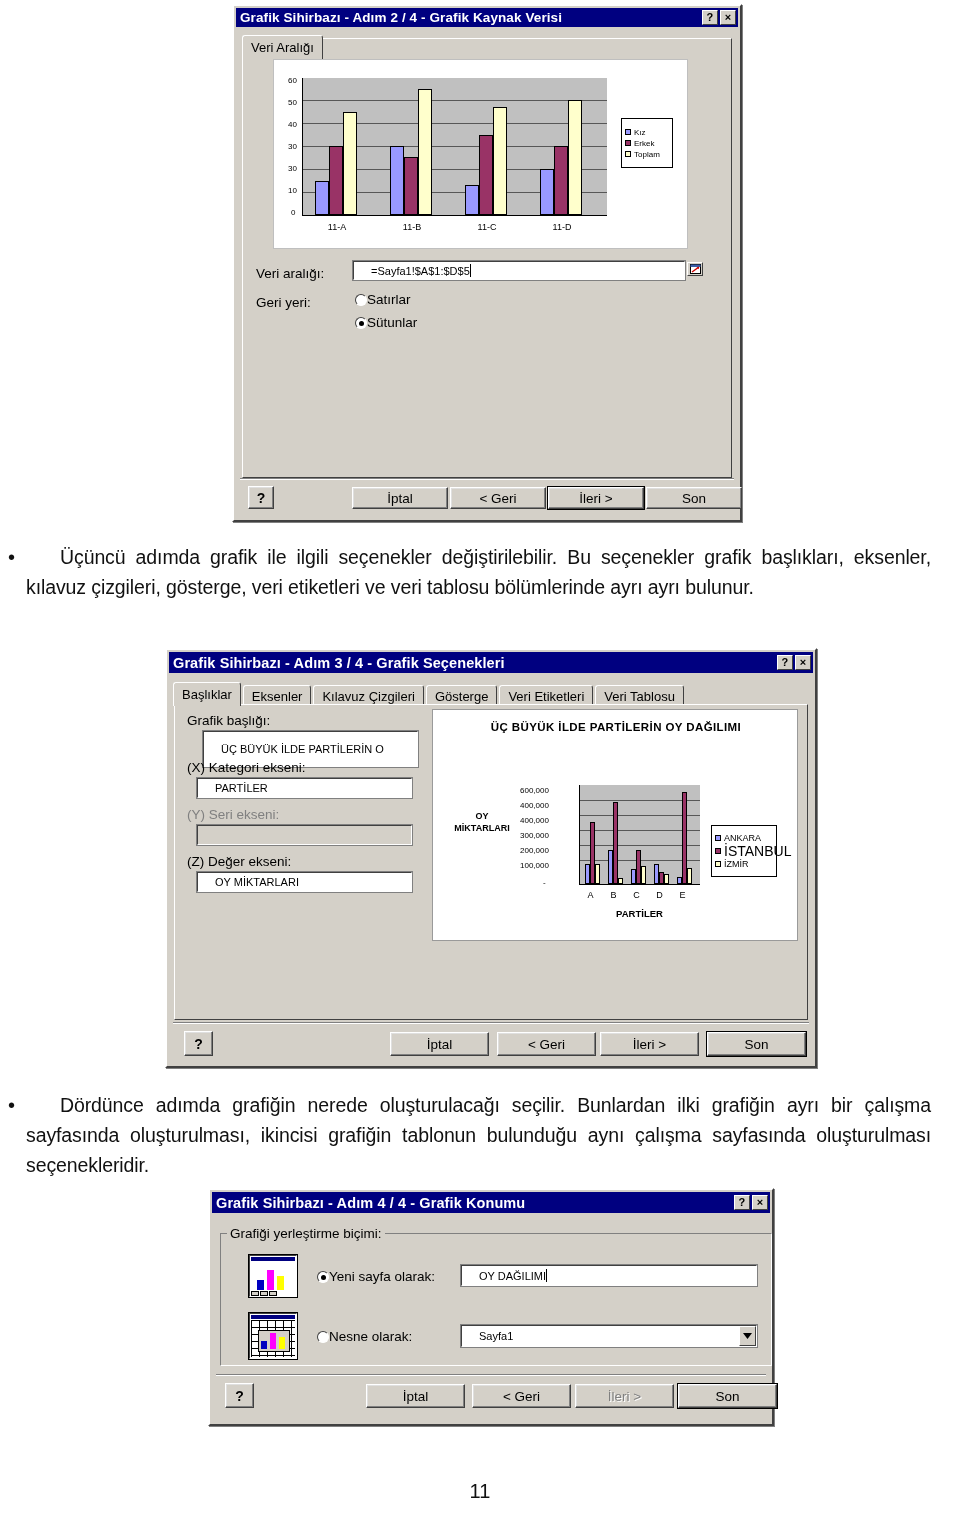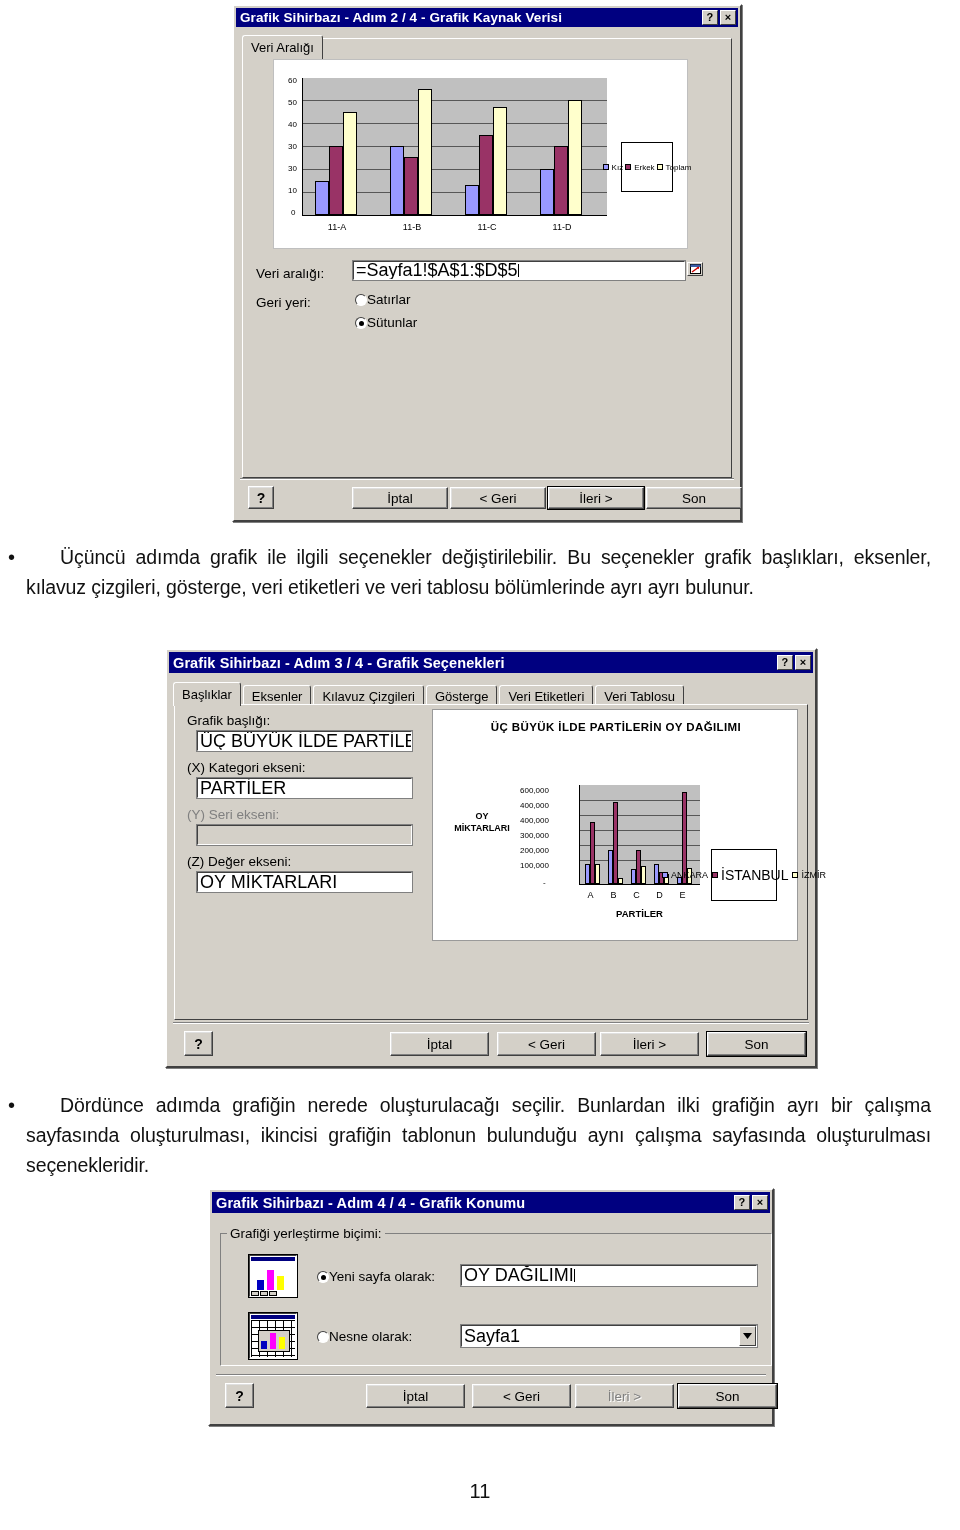--- a/index.html
+++ b/index.html
@@ -69,22 +69,22 @@
     border-right:1px solid #404040; border-bottom:1px solid #404040;
   }
 
   
   .lbl { font-size:13.5px; color:#000; white-space:nowrap; }
   .lbl.dim { color:#808080; }
   .tfield {
     background:#fff; border-top:1px solid #404040; border-left:1px solid #404040;
     border-right:1px solid #fff; border-bottom:1px solid #fff;
     outline:1px solid #808080; outline-offset:0;
-    font-size:18px; color:#000; display:flex; align-items:center;
-    padding:0 2px; overflow:hidden; white-space:nowrap;
+    font-size:11px; color:#000; display:flex; align-items:center;
+    padding:0 17px; overflow:hidden; white-space:nowrap;
   }
   .tfield.dim { background:#d4d0c8; }
   .caret { display:inline-block; width:1px; height:13px; background:#000; margin-left:0px; }
 
   .radio-row { display:flex; align-items:center; font-size:13.5px; }
   .radio {
     width:12px; height:12px; border-radius:50%;
     background:#fff;
     border-top:1px solid #404040; border-left:1px solid #404040;
     border-right:1px solid #fff; border-bottom:1px solid #fff;
@@ -113,22 +113,22 @@
   
   .chart-surface { position:absolute; background:#fff; }
   .plot {
     position:absolute; background:#c0c0c0;
     border-left:1px solid #000; border-bottom:1px solid #000;
   }
   .gl { position:absolute; left:0; right:0; height:1px; background:#000; opacity:.55; }
   .bar { position:absolute; bottom:0; border:1px solid #000; }
   .legendbox {
     position:absolute; background:#fff; border:1px solid #000;
-    display:flex; justify-content:center;
-    padding:0 3px; gap:2px;margin-top:24px;
+    display:flex; flex-direction:column; justify-content:center;
+    padding:0 3px; gap:2px;
   }
   .lgrow { display:flex; align-items:center; gap:3px; font-size:8px; color:#000; white-space:nowrap; line-height:9px;}
   .swatch { width:6px; height:6px; border:1px solid #000; flex:0 0 6px; }
   .axlab { position:absolute; font-size:8px; color:#000; white-space:nowrap; }
   .cat { position:absolute; font-size:9px; color:#000; text-align:center; }
 
   
   .wiz-ic {
     background:#fff; border-top:1px solid #404040; border-left:1px solid #404040;
     border-right:1px solid #fff; border-bottom:1px solid #fff;
@@ -309,21 +309,21 @@
       </div>
     <div class="tab">
       <span>Veri Tablosu</span>
       </div>
   </div>
 
   <div class="tabpage" style="position:absolute; left:7px; top:54px; right:7px; bottom:46px;">
 
     <div class="lbl" style="position:absolute; left:12px; top:8px;">
       <span>Grafik başlığı:</span></div>
-    <div class="tfield" style="position:absolute; left:22px; top:26px; width:215px; height:20px;align-items:center;">
+    <div class="tfield" style="position:absolute; left:28px; top:26px; width:215px; height:36px;align-items:center;">
       <span>ÜÇ BÜYÜK İLDE PARTİLERİN O</span>
       </div>
 
     <div class="lbl" style="position:absolute; left:12px; top:55px;">
       <span>(X) Kategori ekseni:</span></div>
     <div class="tfield" style="position:absolute; left:22px; top:73px; width:215px; height:20px;">
       <span>PARTİLER</span>
       </div>
 
     <div class="lbl dim" style="position:absolute; left:12px; top:102px;">

